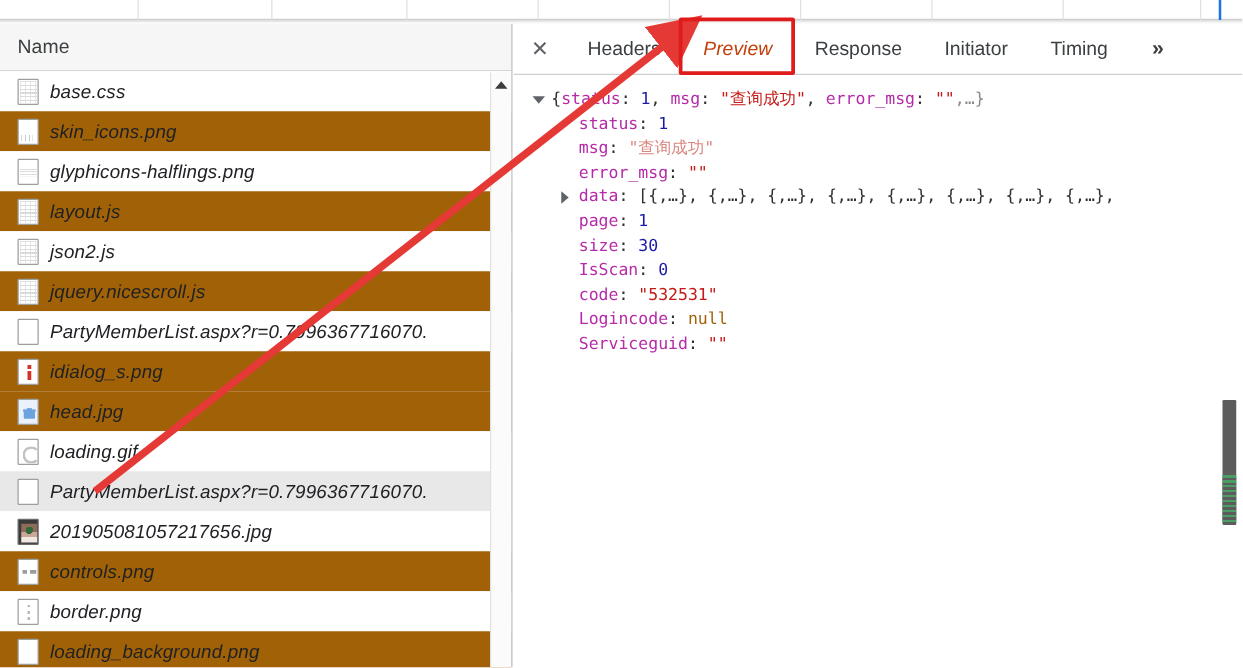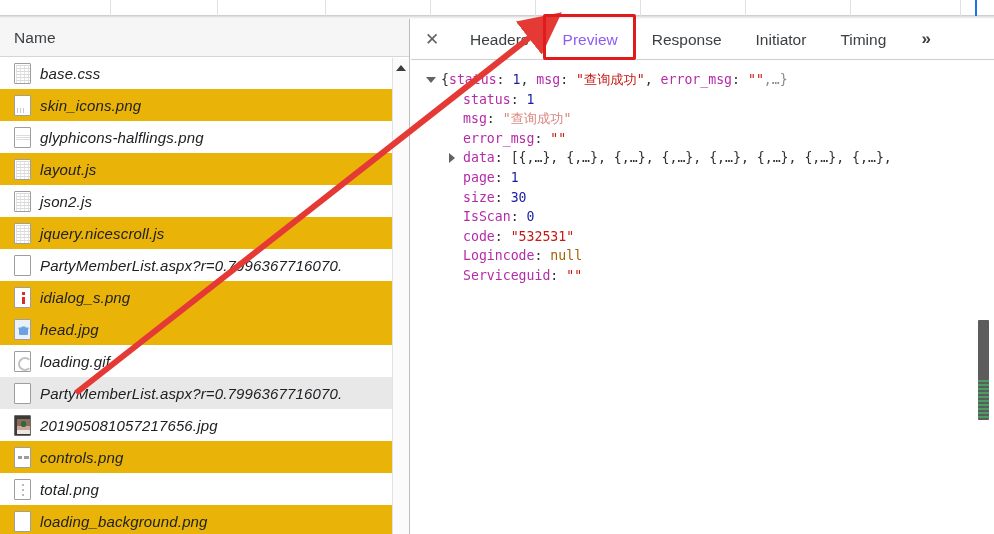--- a/index.html
+++ b/index.html
@@ -44,21 +44,21 @@
     letter-spacing: .1px;
   }
   .file-list { position: relative; }
   .file-row {
     position: relative; display: flex; align-items: center;
     height: 32px; padding-left: 14px;
     font-size: 15px; color: #202124;
     background: #ffffff;
     white-space: nowrap;
   }
-  .file-row.alt   { background: #eab308; }
+  .file-row.alt   { background: #a16207; }
   .file-row.sel   { background: #e8e8e8; }
   .file-row .fname { margin-left: 9px; letter-spacing: .15px; font-style: italic; }
 
   
   .ficon {
     position: relative; flex: 0 0 auto;
     width: 17px; height: 21px;
     background: #ffffff;
     border: 1px solid #9e9e9e;
     border-radius: 1px;
@@ -150,21 +150,21 @@
     width: 42px; height: 41px;
     display: flex; align-items: center; justify-content: center;
     font-size: 17px; color: #5f6368; cursor: default;
   }
   .tab {
     position: relative; height: 41px; line-height: 41px;
     padding: 0 17px;
     font-size: 15.5px; color: #3c4043;
     white-space: nowrap;
   }
-  .tab.active { color: #8b5cf6; }
+  .tab.active { color: #c2410c; font-style: italic; }
   .tab.active::after {
     content: ""; position: absolute; left: 2px; right: 2px; bottom: 0;
     height: 2px; background: #1a73e8;
   }
   .tab-overflow {
     width: 46px; height: 41px;
     display: flex; align-items: center; justify-content: center;
     font-size: 17px; color: #3c4043; font-weight: bold;
   }
 
@@ -292,21 +292,21 @@
         <div class="file-row">
           <span class="ficon photo"></span>
           <span class="fname">201905081057217656.jpg</span>
         </div>
         <div class="file-row alt">
           <span class="ficon ctrl"></span>
           <span class="fname">controls.png</span>
         </div>
         <div class="file-row">
           <span class="ficon dots"></span>
-          <span class="fname">total.png</span>
+          <span class="fname">border.png</span>
         </div>
         <div class="file-row alt">
           <span class="ficon blank"></span>
           <span class="fname">loading_background.png</span>
         </div>
       </div>
 
     <div class="lpane-sb">
       <div class="sb-arrow-up"></div>
     </div>

